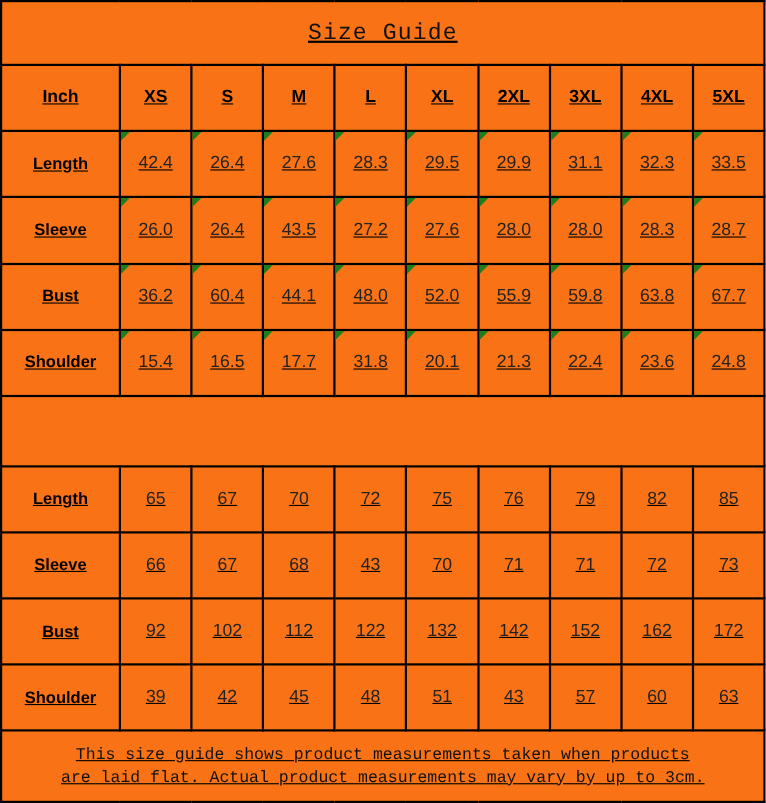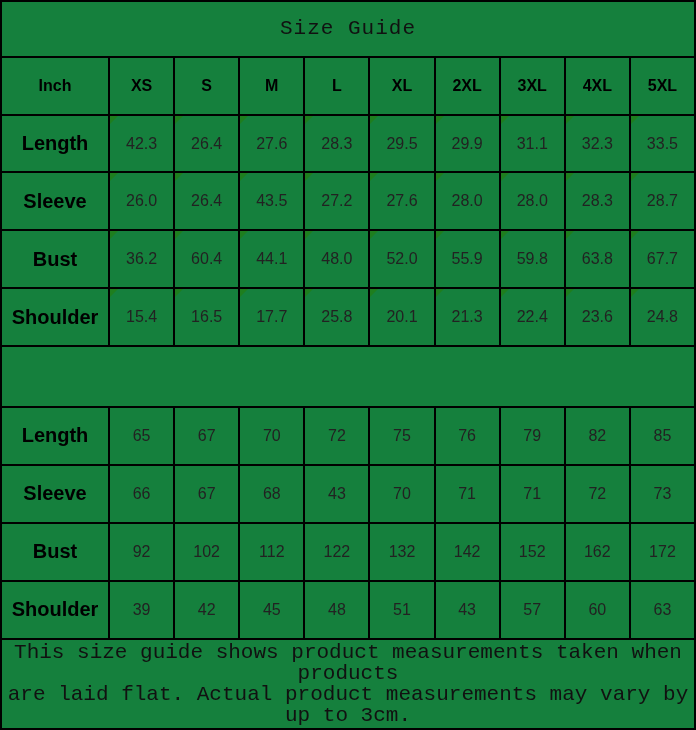--- a/index.html
+++ b/index.html
@@ -1,46 +1,46 @@
 <!DOCTYPE html>
 <html style="--border: #000000; --tri: #1e7e1e;"><head>
 <meta charset="utf-8">
 <style>
   :root { --border:#000000; --tri:#1e7e1e; --ink:#1a1a1a; }
   * { box-sizing: border-box; }
   html, body { margin:0; padding:0; background:#ffffff; }
   .sheet {
-    width:696px; height:730px; background:#15803d;
+    width:696px; height:730px; background:#f97316;text-decoration:underline;
   }
   table.size-guide {
     width:696px; height:730px;
     border-collapse:collapse; table-layout:fixed;
     font-family:"Liberation Sans","DejaVu Sans",sans-serif;
     color:var(--ink);
   }
   td, th { border:2px solid var(--border); text-align:center; vertical-align:middle; padding:0; }
   tr.title-row td {
     height:53px;
     font-family:"Liberation Mono","DejaVu Sans Mono",monospace;
     font-size:21px; font-weight:normal; letter-spacing:1px; color:#111;
   }
   tr.grid-row { height:55px; }
   th.unit, th.size { font-size:16px; font-weight:bold; color:#000;margin-top:12px; }
-  th.lbl { font-size:20px; font-weight:bold; color:#000; }
+  th.lbl { font-size:15px; font-weight:bold; color:#000; }
   td.val { font-size:16px; font-weight:normal; position:relative; color:#222; }
   span.tri {
     position:absolute; top:0; left:0; width:0; height:0;
     border-top:8px solid var(--tri); border-right:8px solid transparent;
   }
   span.cellv { position:relative; }
   tr.blank-row td { height:58px; }
   tr.footer-row td {
     height:59px;
     font-family:"Liberation Mono","DejaVu Sans Mono",monospace;
-    font-size:21px; line-height:21px; color:#111;
+    font-size:15px; line-height:21px; color:#111;
   }
 </style>
 </head>
 <body>
 
 <div class="sheet">
 <table class="size-guide">
   <colgroup>
     <col style="width:108px">
     <col>
@@ -67,21 +67,21 @@
     <th class="size">L</th>
     <th class="size">XL</th>
     <th class="size">2XL</th>
     <th class="size">3XL</th>
     <th class="size">4XL</th>
     <th class="size">5XL</th>
   </tr>
 
   <tr class="grid-row">
     <th class="lbl">Length</th>
-    <td class="val"><span class="tri"></span><span class="cellv">42.3</span></td>
+    <td class="val"><span class="tri"></span><span class="cellv">42.4</span></td>
     <td class="val"><span class="tri"></span><span class="cellv">26.4</span></td>
     <td class="val"><span class="tri"></span><span class="cellv">27.6</span></td>
     <td class="val"><span class="tri"></span><span class="cellv">28.3</span></td>
     <td class="val"><span class="tri"></span><span class="cellv">29.5</span></td>
     <td class="val"><span class="tri"></span><span class="cellv">29.9</span></td>
     <td class="val"><span class="tri"></span><span class="cellv">31.1</span></td>
     <td class="val"><span class="tri"></span><span class="cellv">32.3</span></td>
     <td class="val"><span class="tri"></span><span class="cellv">33.5</span></td>
   </tr>
 
@@ -109,21 +109,21 @@
     <td class="val"><span class="tri"></span><span class="cellv">59.8</span></td>
     <td class="val"><span class="tri"></span><span class="cellv">63.8</span></td>
     <td class="val"><span class="tri"></span><span class="cellv">67.7</span></td>
   </tr>
 
   <tr class="grid-row">
     <th class="lbl">Shoulder</th>
     <td class="val"><span class="tri"></span><span class="cellv">15.4</span></td>
     <td class="val"><span class="tri"></span><span class="cellv">16.5</span></td>
     <td class="val"><span class="tri"></span><span class="cellv">17.7</span></td>
-    <td class="val"><span class="tri"></span><span class="cellv">25.8</span></td>
+    <td class="val"><span class="tri"></span><span class="cellv">31.8</span></td>
     <td class="val"><span class="tri"></span><span class="cellv">20.1</span></td>
     <td class="val"><span class="tri"></span><span class="cellv">21.3</span></td>
     <td class="val"><span class="tri"></span><span class="cellv">22.4</span></td>
     <td class="val"><span class="tri"></span><span class="cellv">23.6</span></td>
     <td class="val"><span class="tri"></span><span class="cellv">24.8</span></td>
   </tr>
 
   <tr class="blank-row">
     <td colspan="10"></td>
   </tr>

